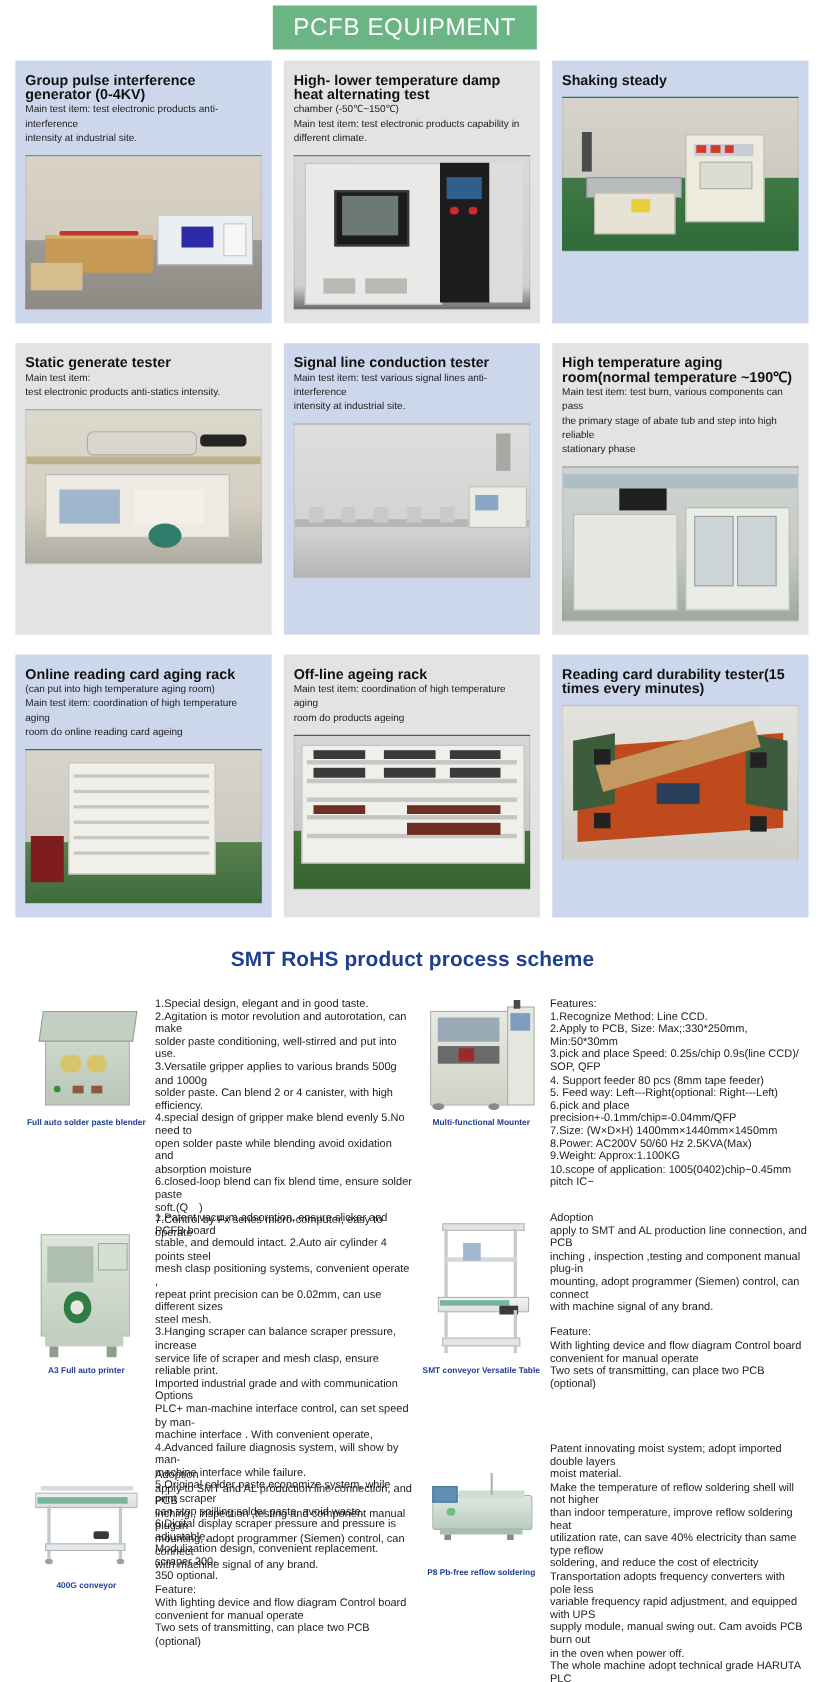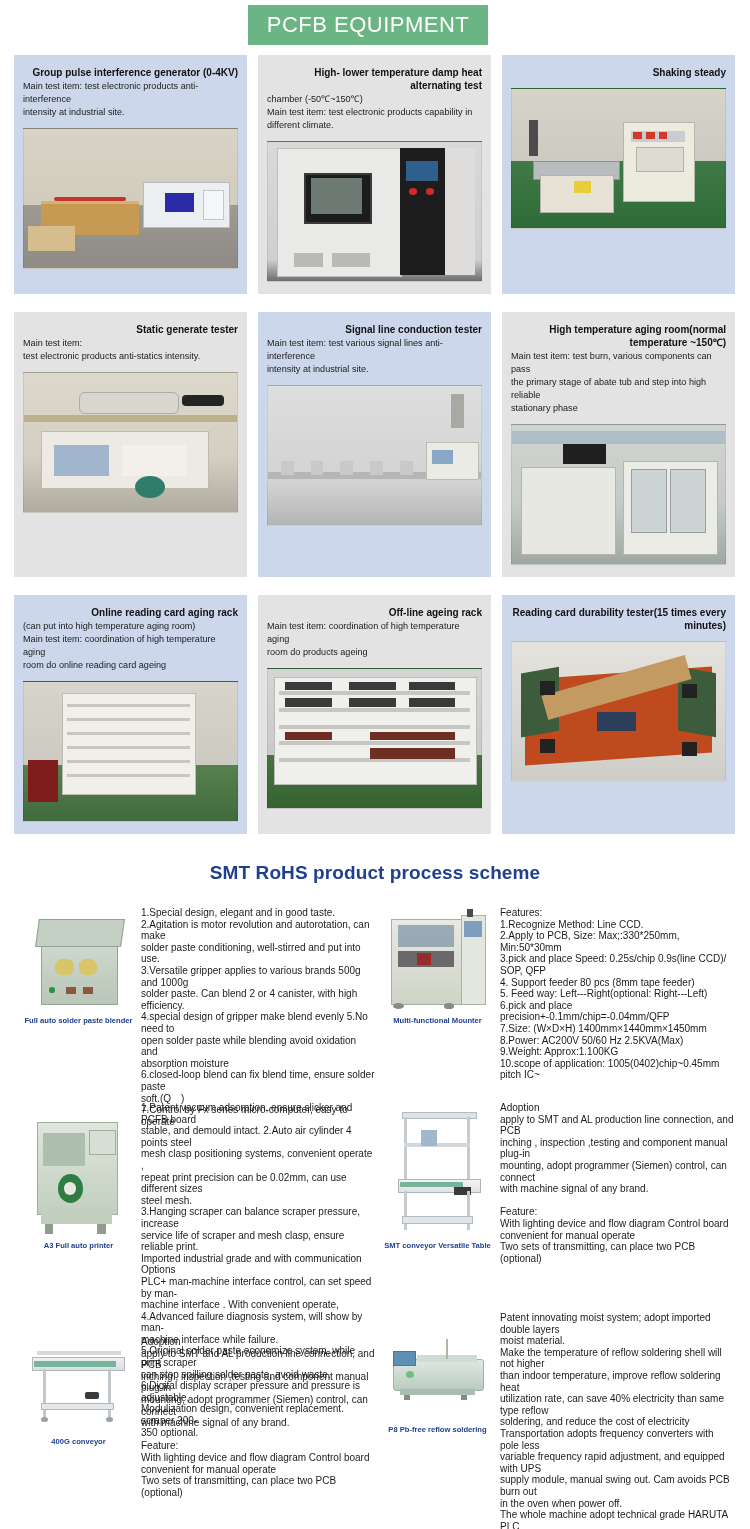--- a/index.html
+++ b/index.html
@@ -53,26 +53,25 @@
   }
   .card {
     width: 233px;
     box-sizing: border-box;
     padding: 11px 9px 12px 9px;
   }
   .card.blue  { background: #ccd7ec; }
   .card.gray  { background: #e3e3e3; }
 
   .card-title {
-    font-size: 10px;
+    font-size: 13px;
     font-weight: bold;
     line-height: 13px;
     color: #111111;
     margin: 0 0 1px 0;
-    text-align: right;
   }
   .card-desc {
     font-size: 9.1px;
     line-height: 13px;
     color: #1b1b1b;
     margin: 0;
     white-space: pre-line;
   }
   .card-photo {
     margin-top: 9px;
@@ -250,21 +249,21 @@
         <div class="ph" style="left:34%;top:54%;width:6%;height:10%;background:#c9c9c9;"></div>
         <div class="ph" style="left:48%;top:54%;width:6%;height:10%;background:#c9c9c9;"></div>
         <div class="ph" style="left:62%;top:54%;width:6%;height:10%;background:#c9c9c9;"></div>
         <div class="ph" style="left:74%;top:40%;width:24%;height:26%;background:#ebebe6;border:1px solid #bcbcb6;"></div>
         <div class="ph" style="left:77%;top:46%;width:10%;height:10%;background:#8aa8c6;"></div>
         <div class="ph" style="left:86%;top:6%;width:6%;height:24%;background:#a9a9a4;"></div>
       </div>
     </div>
 
     <div class="card gray">
-      <div class="card-title">High temperature aging room(normal temperature ~150℃)</div>
+      <div class="card-title">High temperature aging room(normal temperature ~190℃)</div>
       <div class="card-desc">Main test item: test burn, various components can pass
 the primary stage of abate tub and step into high reliable
 stationary phase</div>
       <div class="card-photo scene6">
         <div class="ph" style="left:4%;top:30%;width:44%;height:62%;background:#e8e8e2;border:1px solid #b6b6b0;"></div>
         <div class="ph" style="left:52%;top:26%;width:44%;height:66%;background:#ecece6;border:1px solid #b6b6b0;"></div>
         <div class="ph" style="left:56%;top:32%;width:16%;height:44%;background:#cdd4d6;border:1px solid #9aa0a2;"></div>
         <div class="ph" style="left:74%;top:32%;width:16%;height:44%;background:#cdd4d6;border:1px solid #9aa0a2;"></div>
         <div class="ph" style="left:24%;top:14%;width:20%;height:14%;background:#1f1f1f;"></div>
         <div class="ph" style="left:0%;top:4%;width:100%;height:10%;background:#8fa9bd;opacity:.5;"></div>

